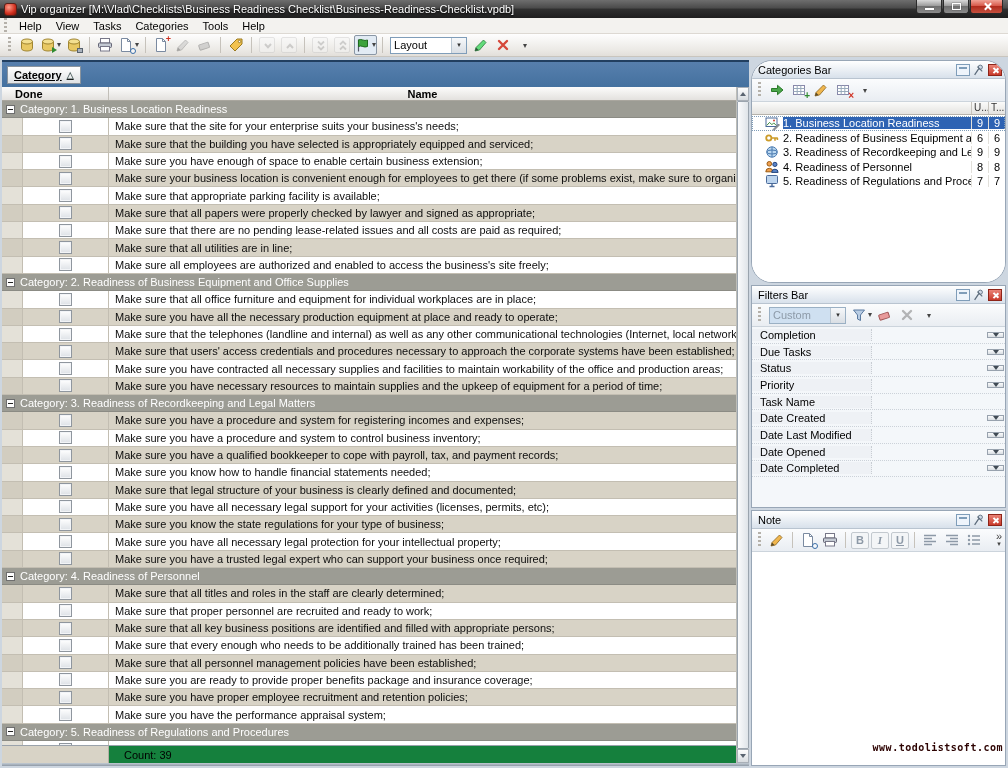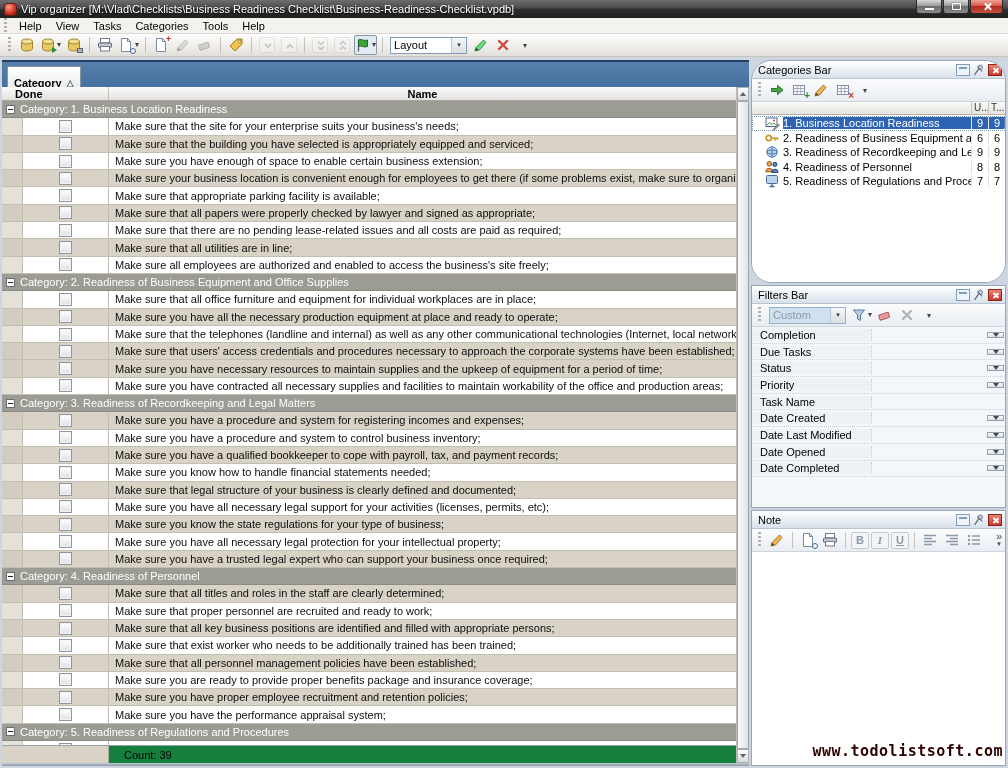--- a/index.html
+++ b/index.html
@@ -59,21 +59,21 @@
   .combo .cval { width:60px; padding-left:3px; overflow:hidden; white-space:nowrap; }
   .combo .cbtn { width:15px; height:15px; border-left:1px solid #b9c6d2;
     background:linear-gradient(#f6f8fa,#d9dee4); display:flex; align-items:center; justify-content:center; font-size:7px; color:#333; }
   .combo.disabled { background:#cfe0f1; border-color:#9ab0c4; }
   .combo.disabled .cval { color:#8d9aa8; }
 
   
   .grid-area { position:absolute; left:2px; top:60px; width:747px; height:706px; background:#fff; }
   .group-panel { position:absolute; left:0; top:0; right:0; height:27px;
     background:linear-gradient(#577fad,#44719f); border-top:2px solid #223f60; }
-  .group-btn { position:absolute; left:5px; top:4px; height:34px; padding:0 6px;
+  .group-btn { position:absolute; left:5px; top:4px; height:18px; padding:0 6px;
     background:linear-gradient(#ffffff,#dfe2e4); border:1px solid #8a949e;
     display:flex; align-items:center; font-weight:bold;text-decoration:underline; }
   .group-btn .tri { font-size:9px; color:#566; margin-left:5px; }
   .col-header { position:absolute; left:0; top:27px; right:13px; height:14px; display:flex;
     background:linear-gradient(#fcfcfb,#e3e1de); border-bottom:1px solid #a9a69e; font-weight:bold; }
   .ch-done { width:107px; padding-left:13px; border-right:1px solid #c2bfb8; display:flex; align-items:center; }
   .ch-name { flex:1; display:flex; align-items:center; justify-content:center; }
   .rows { position:absolute; left:0; top:41px; right:13px; bottom:21px; overflow:hidden; background:#fff; }
   .row { display:flex; height:17.3px; align-items:stretch; }
   .row.cat { background:#9c9c94; color:#fff; align-items:center; border-bottom:1px solid #8b8b84; }
@@ -139,21 +139,21 @@
   .dd-tri { width:0; height:0; border-left:3.5px solid transparent; border-right:3.5px solid transparent; border-top:4px solid #404a54; }
   
   .note-body { flex:1; background:#fff; }
   .txtbtn { width:18px; height:17px; border:1px solid #c3c9cf; border-radius:2px; background:#f3f5f7;
     color:#8d99a7; font-weight:bold; display:flex; align-items:center; justify-content:center; margin:0 1px; }
   .txtbtn.i { font-style:italic; font-family:"Liberation Serif",serif; }
   .txtbtn.u { text-decoration:underline; }
   .note-ovf { margin-left:auto; margin-right:3px; display:flex; flex-direction:column; align-items:center; line-height:8px; color:#444; }
 
   .watermark { position:absolute; right:5px; top:742px; z-index:99;
-    font-family:"DejaVu Sans Mono", monospace; font-weight:bold; font-size:15px;
+    font-family:"DejaVu Sans Mono", monospace; font-weight:bold; font-size:10px;
     letter-spacing:.5px; color:#2d0302; }
   svg.defs { position:absolute; width:0; height:0; }
 </style>
 </head>
 <body>
 
 <svg class="defs" aria-hidden="true">
   <defs>
     <symbol id="s-db" viewBox="0 0 16 16">
         <path d="M2.5 4.5 v7 a5.5 2.5 0 0 0 11 0 v-7" fill="#e8c863" stroke="#a08530"></path>
@@ -517,33 +517,33 @@
           </div>
           <div class="name">Make sure that the telephones (landline and internal) as well as any other communicational technologies (Internet, local network, etc) are in place</div>
         </div>
         <div class="row beige">
           <div class="gutter"></div>
           <div class="done">
             <span class="cb"></span>
           </div>
           <div class="name">Make sure that users' access credentials and procedures necessary to approach the corporate systems have been established;</div>
         </div>
+        <div class="row white">
+          <div class="gutter"></div>
+          <div class="done">
+            <span class="cb"></span>
+          </div>
+          <div class="name">Make sure you have contracted all necessary supplies and facilities to maintain workability of the office and production areas;</div>
+        </div>
         <div class="row beige">
           <div class="gutter"></div>
           <div class="done">
             <span class="cb"></span>
           </div>
           <div class="name">Make sure you have necessary resources to maintain supplies and the upkeep of equipment for a period of time;</div>
-        </div>
-        <div class="row white">
-          <div class="gutter"></div>
-          <div class="done">
-            <span class="cb"></span>
-          </div>
-          <div class="name">Make sure you have contracted all necessary supplies and facilities to maintain workability of the office and production areas;</div>
         </div>
         <div class="row cat">
           <span class="minusbox"></span>
           <span>Category: 3. Readiness of Recordkeeping and Legal Matters</span>
         </div>
         <div class="row beige">
           <div class="gutter"></div>
           <div class="done">
             <span class="cb"></span>
           </div>
@@ -628,21 +628,21 @@
           <div class="done">
             <span class="cb"></span>
           </div>
           <div class="name">Make sure that all key business positions are identified and filled with appropriate persons;</div>
         </div>
         <div class="row white">
           <div class="gutter"></div>
           <div class="done">
             <span class="cb"></span>
           </div>
-          <div class="name">Make sure that exist worker who needs to be additionally trained has been trained;</div>
+          <div class="name">Make sure that every enough who needs to be additionally trained has been trained;</div>
         </div>
         <div class="row beige">
           <div class="gutter"></div>
           <div class="done">
             <span class="cb"></span>
           </div>
           <div class="name">Make sure that all personnel management policies have been established;</div>
         </div>
         <div class="row white">
           <div class="gutter"></div>

